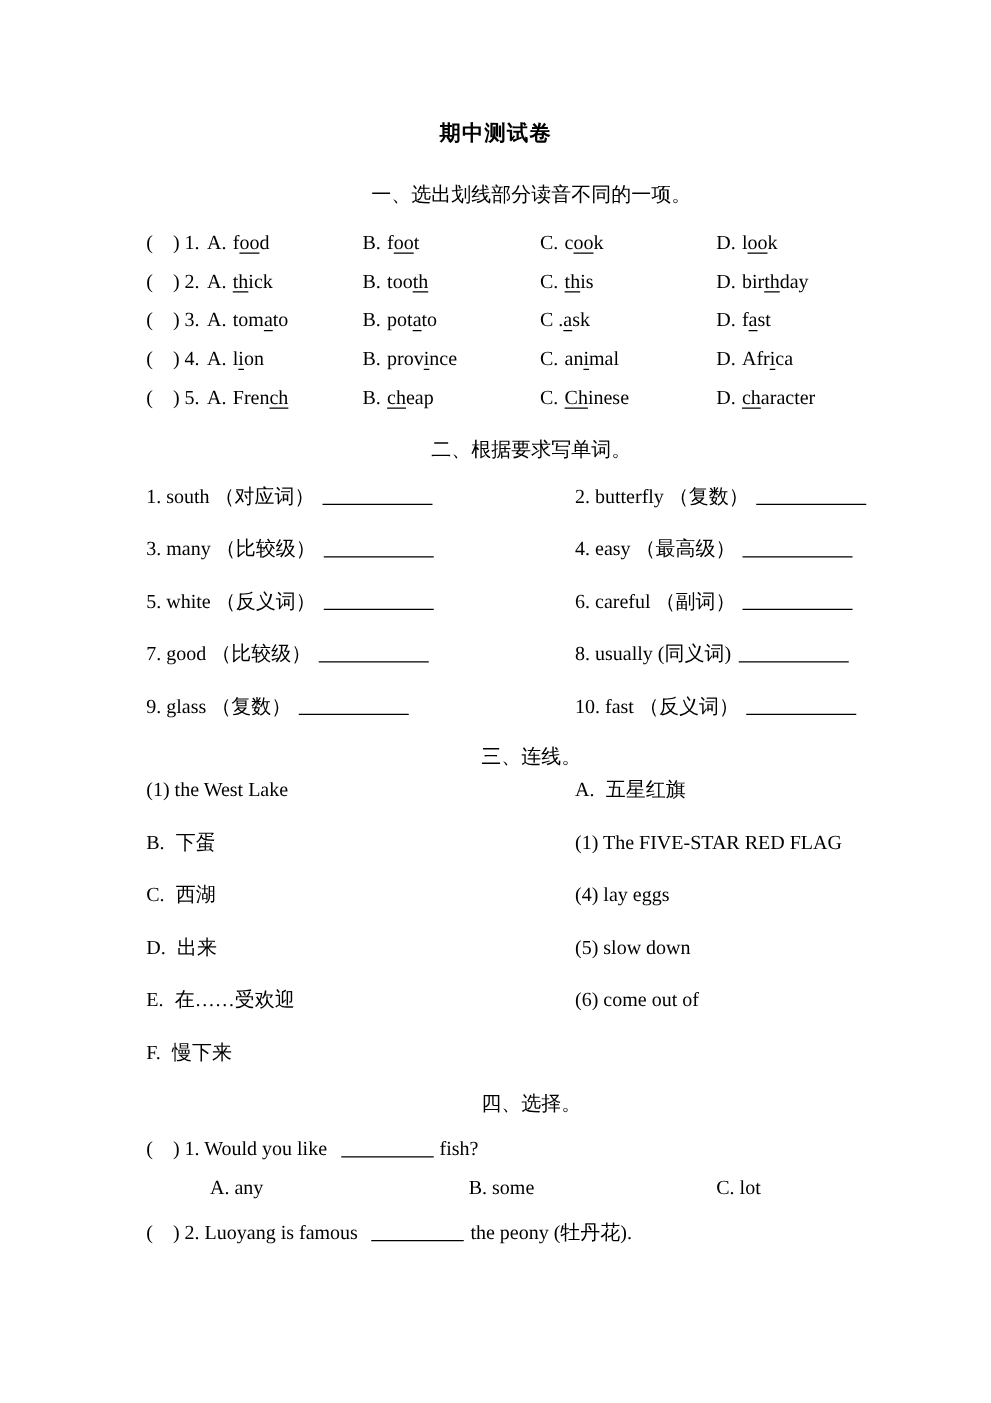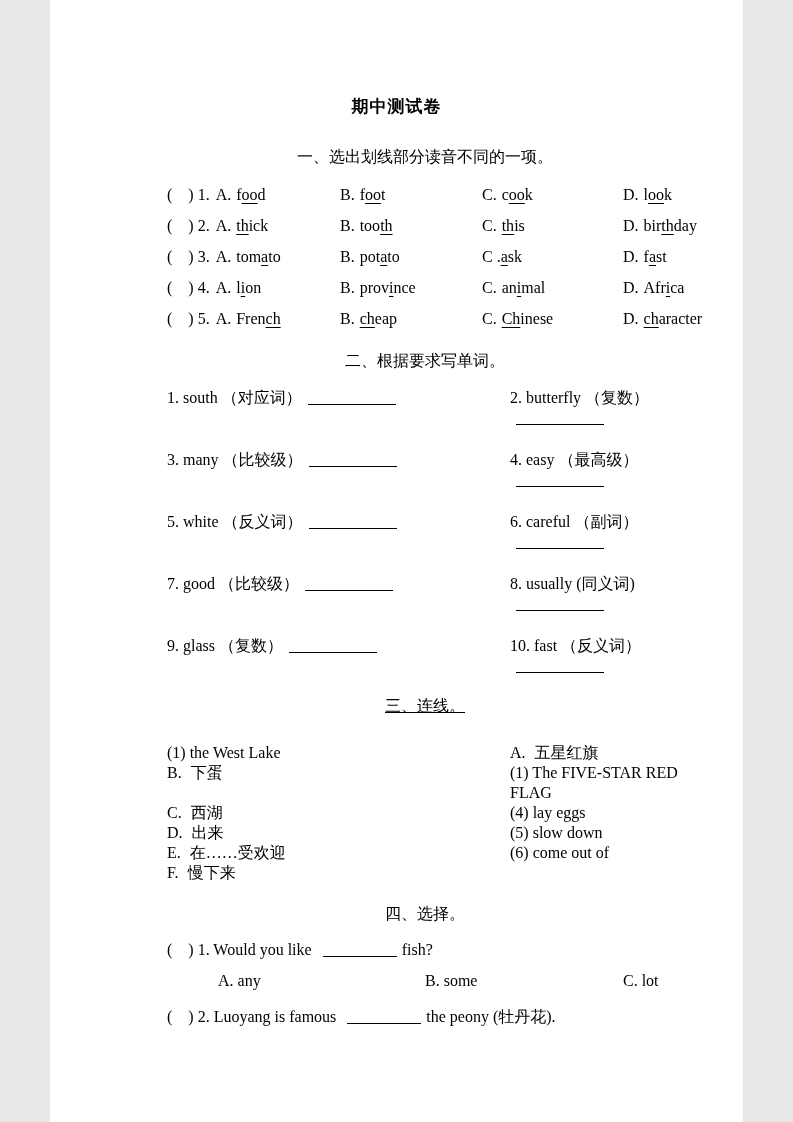--- a/index.html
+++ b/index.html
@@ -1,18 +1,18 @@
 <!DOCTYPE html>
 <html><head>
 <meta charset="utf-8">
 <style>
   html, body { margin: 0; padding: 0; background: #e8e8e8; }
   .page {
     position: relative;
-    width: 693px; height: 1122px;
+    width: 793px; height: 1122px;
     background: #ffffff;
     margin: 0 auto;
     font-family: "Liberation Serif", "DejaVu Serif", serif;
     font-size: 16px; line-height: 20px; color: #000;
     overflow: hidden;
     box-sizing: border-box;
     padding: 0 60px 0 117px;
   }
   .title {
     padding-top: 97px;
@@ -51,25 +51,26 @@
     display: inline-block;
     width: 88px;
     border-bottom: 1px solid #000;
     height: 14px;
     margin-left: 6px;
     margin-bottom: -2px;
   }
   .blank.short { width: 74px; margin: 0 5px -2px 5px; }
 
   
-  .s3-heading { margin-top: 20px; text-decoration: underline; }
+  .s3-heading { margin-top: 20px; }
   .s3-grid {
-    margin-top: 27px;
+    margin-top: 7px;
     display: grid;
     grid-template-columns: 343px 1fr;
+    row-gap: 22px;
   }
   .match-label { margin-right: 9px; }
 
   
   .s4-heading { margin-top: 21px; }
   .s4-line1 { margin-top: 16px; }
   .s4-options {
     margin-top: 11px;
     padding-left: 51px;
     display: grid;

